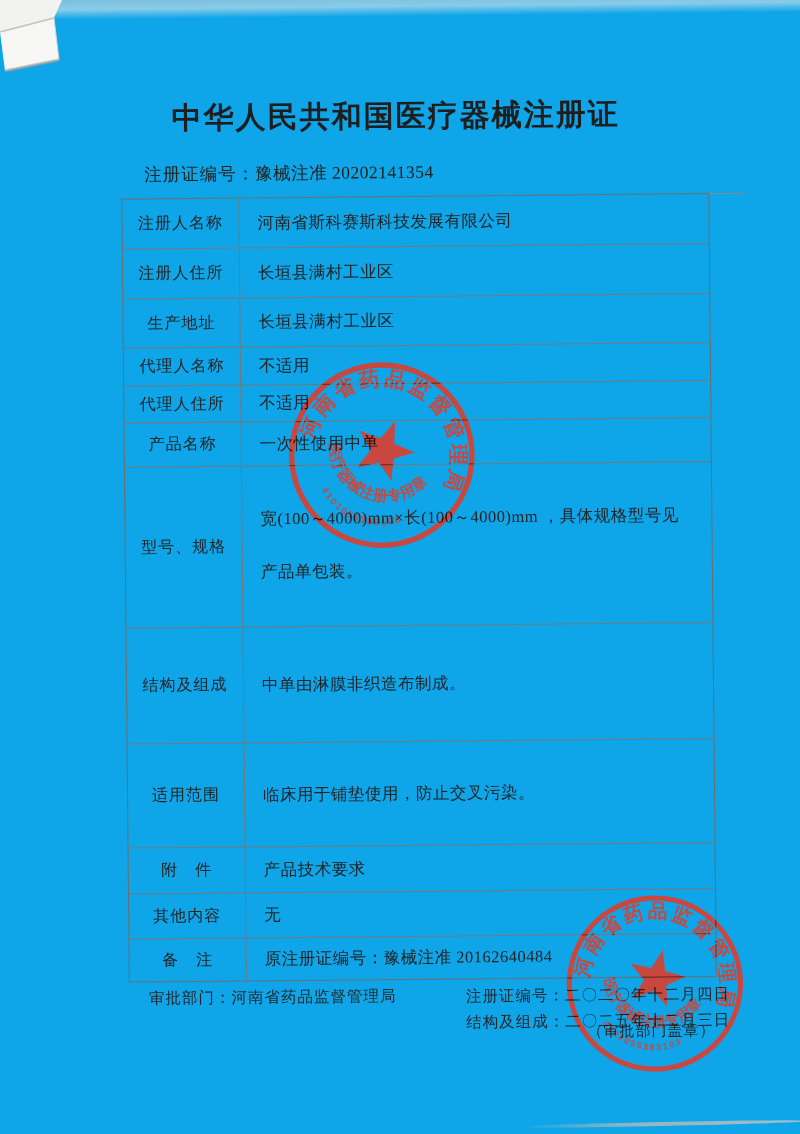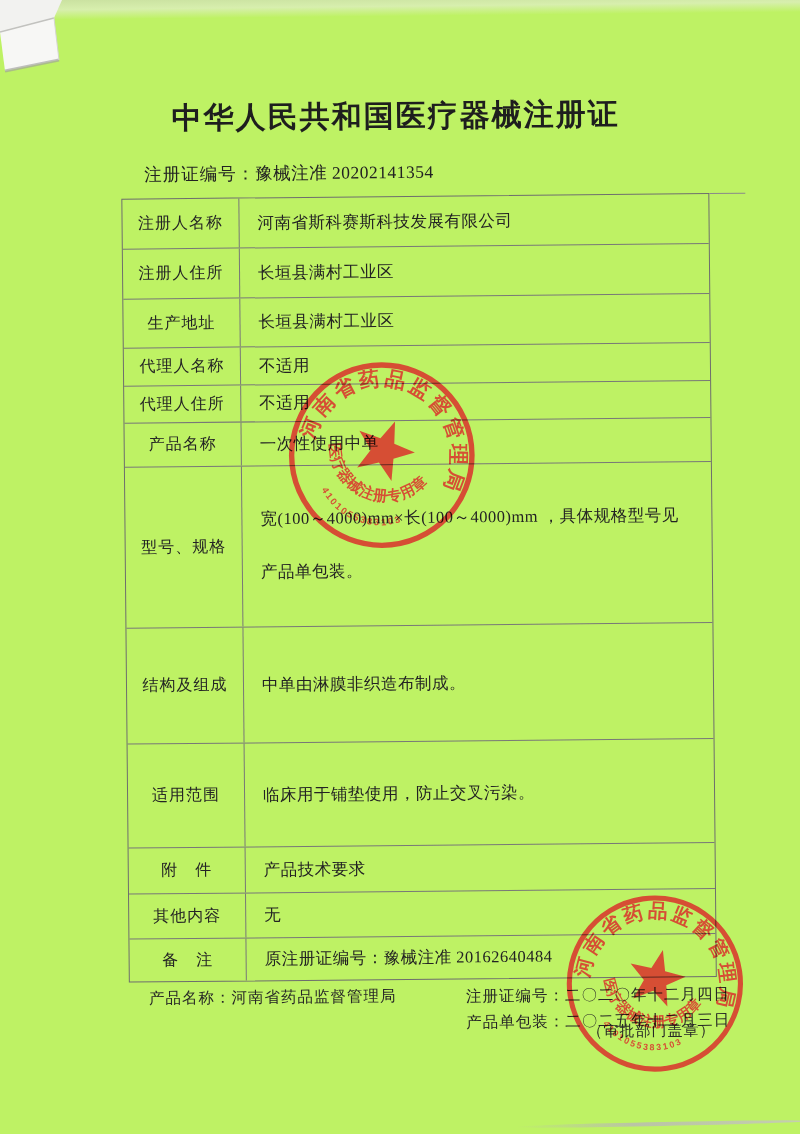--- a/index.html
+++ b/index.html
@@ -3,21 +3,21 @@
 <meta charset="utf-8">
 <style>
   * { margin: 0; padding: 0; box-sizing: border-box; }
   html, body {
     width: 800px; height: 1134px;
     background: #fcfcfb;
     overflow: hidden;
     font-family: "Liberation Serif", serif;
     color: #262626;
   }
-  .canvas { position: relative; width: 800px; height: 1134px; background: #bef264; }
+  .canvas { position: relative; width: 800px; height: 1134px; background: #0ea5e9; }
 
   
   .scan-top-band {
     position: absolute; left: 0; top: -6px; width: 820px; height: 22px;
     background: linear-gradient(to bottom, #cfcfcc, #ececea 55%, rgba(255,255,255,0));
     transform: rotate(-0.6deg); opacity: 0.55; pointer-events: none;
   }
   .fold-corner { position: absolute; left: 0; top: 0; pointer-events: none; }
   .scan-bottom-shadow {
     position: absolute; left: 515px; top: 1122px; width: 295px; height: 4px;
@@ -146,29 +146,29 @@
         <div class="cell label">其他内容</div>
         <div class="cell value">无</div>
       </div>
       <div class="trow" style="height:42px">
         <div class="cell label">备　注</div>
         <div class="cell value">原注册证编号：豫械注准 20162640484</div>
       </div>
     </div>
 
     <div class="footer-dept">
-      <span>产品名称：</span><span>河南省药品监督管理局</span>
+      <span>审批部门：</span><span>河南省药品监督管理局</span>
     </div>
 
     <div class="footer-dates">
       <div>
         <span>注册证编号：</span><span>二〇二〇年十二月四日</span>
       </div>
       <div>
-        <span>产品单包装：</span><span>二〇二五年十二月三日</span>
+        <span>结构及组成：</span><span>二〇二五年十二月三日</span>
       </div>
     </div>
 
     <div class="footer-sealnote">（审批部门盖章）</div>
 
     <svg class="seal" style="left:285px; top:357px; transform:rotate(22deg);" width="196" height="196" viewBox="0 0 200 200">
       <circle cx="100" cy="100" r="92" fill="none" stroke="#d8402f" stroke-width="5.5"></circle>
       <polygon fill="#d8402f" points="100,63 107.6,84.5 130.4,85.1 112.4,99 118.8,120.9 100,108 81.2,120.9 87.6,99 69.6,85.1 92.4,84.5"></polygon>
       <path id="s1-top" d="M 32.5 121.9 A 71 71 0 1 1 167.5 121.9" fill="none"></path>
       <path id="s1-mid" d="M 46 108 A 57.4 57.4 0 0 0 154 108" fill="none"></path>

